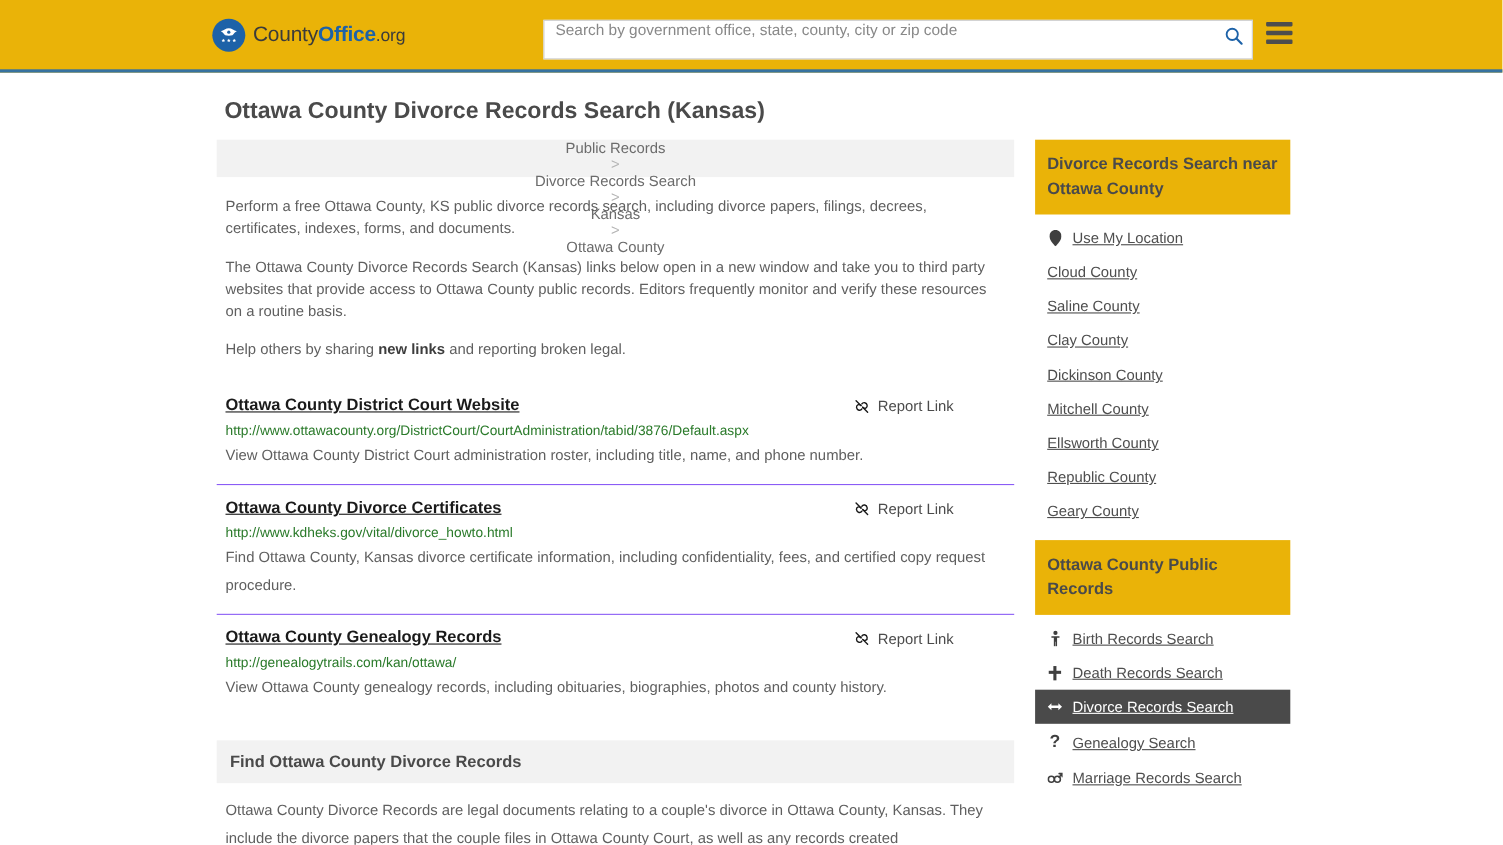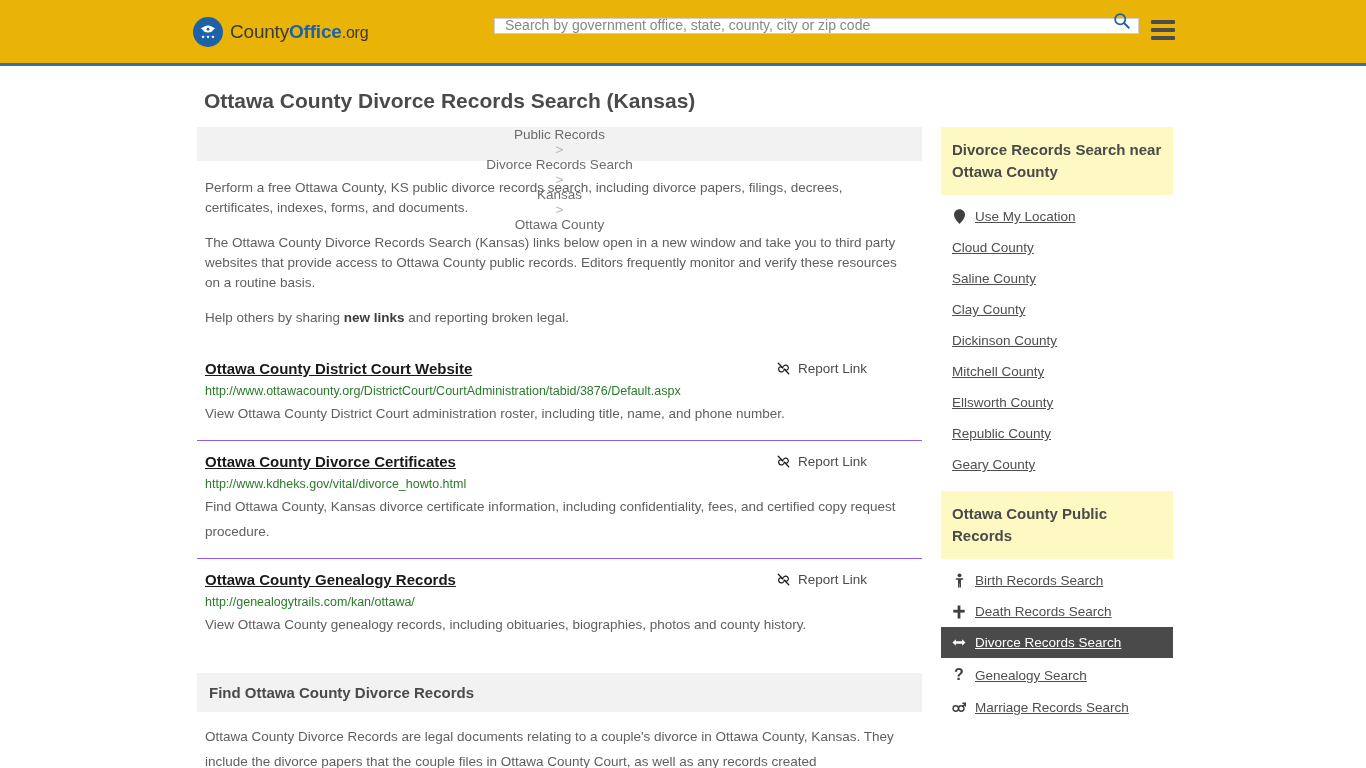--- a/index.html
+++ b/index.html
@@ -42,25 +42,25 @@
   }
   .logo-text .c1 { color: #3b3b3b; }
   .logo-text .c2 { color: #1d62a8; font-weight: bold; }
   .logo-text .c3 { color: #3b3b3b; font-size: 16px; }
 
   .search-wrap {
     position: absolute;
     left: 494px;
     top: 18px;
     width: 645px;
-    height: 16px;
+    height: 36px;
     background: #ffffff;
     border: 1px solid #cfcfcf;
     display: flex;
-    align-items: flex-end;
+    align-items: flex-start;
   }
   .search-input {
     flex: 1;
     border: none;
     outline: none;
     background: transparent;
     font-family: "Liberation Sans", sans-serif;
     font-size: 14px;
     color: #555;
     padding: 0 10px;
@@ -139,21 +139,21 @@
 
   
   .results { margin-top: 20px; }
   .result {
     border-top: 1px solid #8b5cf6;
     padding: 12px 8px 14px 8px;
   }
   .result:first-child { border-top: none; }
   .result-head {
     display: flex;
-    align-items: flex-start;
+    align-items: flex-end;
     justify-content: space-between;
   }
   .result-title {
     font-size: 15px;
     font-weight: bold;
     color: #1a1a1a;
     text-decoration: underline;
     cursor: pointer;
   }
   .report-link {
@@ -194,21 +194,21 @@
     font-size: 13.5px;
     line-height: 25px;
     color: #5f5f5f;
     margin: 12px 0 0 8px;
     max-width: 710px;
   }
 
   
   .card { margin-bottom: 11px; }
   .card-header {
-    background: #fef9c3;
+    background: #eab308;
     padding: 12px 11px;
     font-size: 15px;
     font-weight: bold;
     color: #4a4a4a;
     line-height: 22px;
   }
   .card-list { padding: 6px 0 0 0; }
   .card-item {
     display: flex;
     align-items: center;

